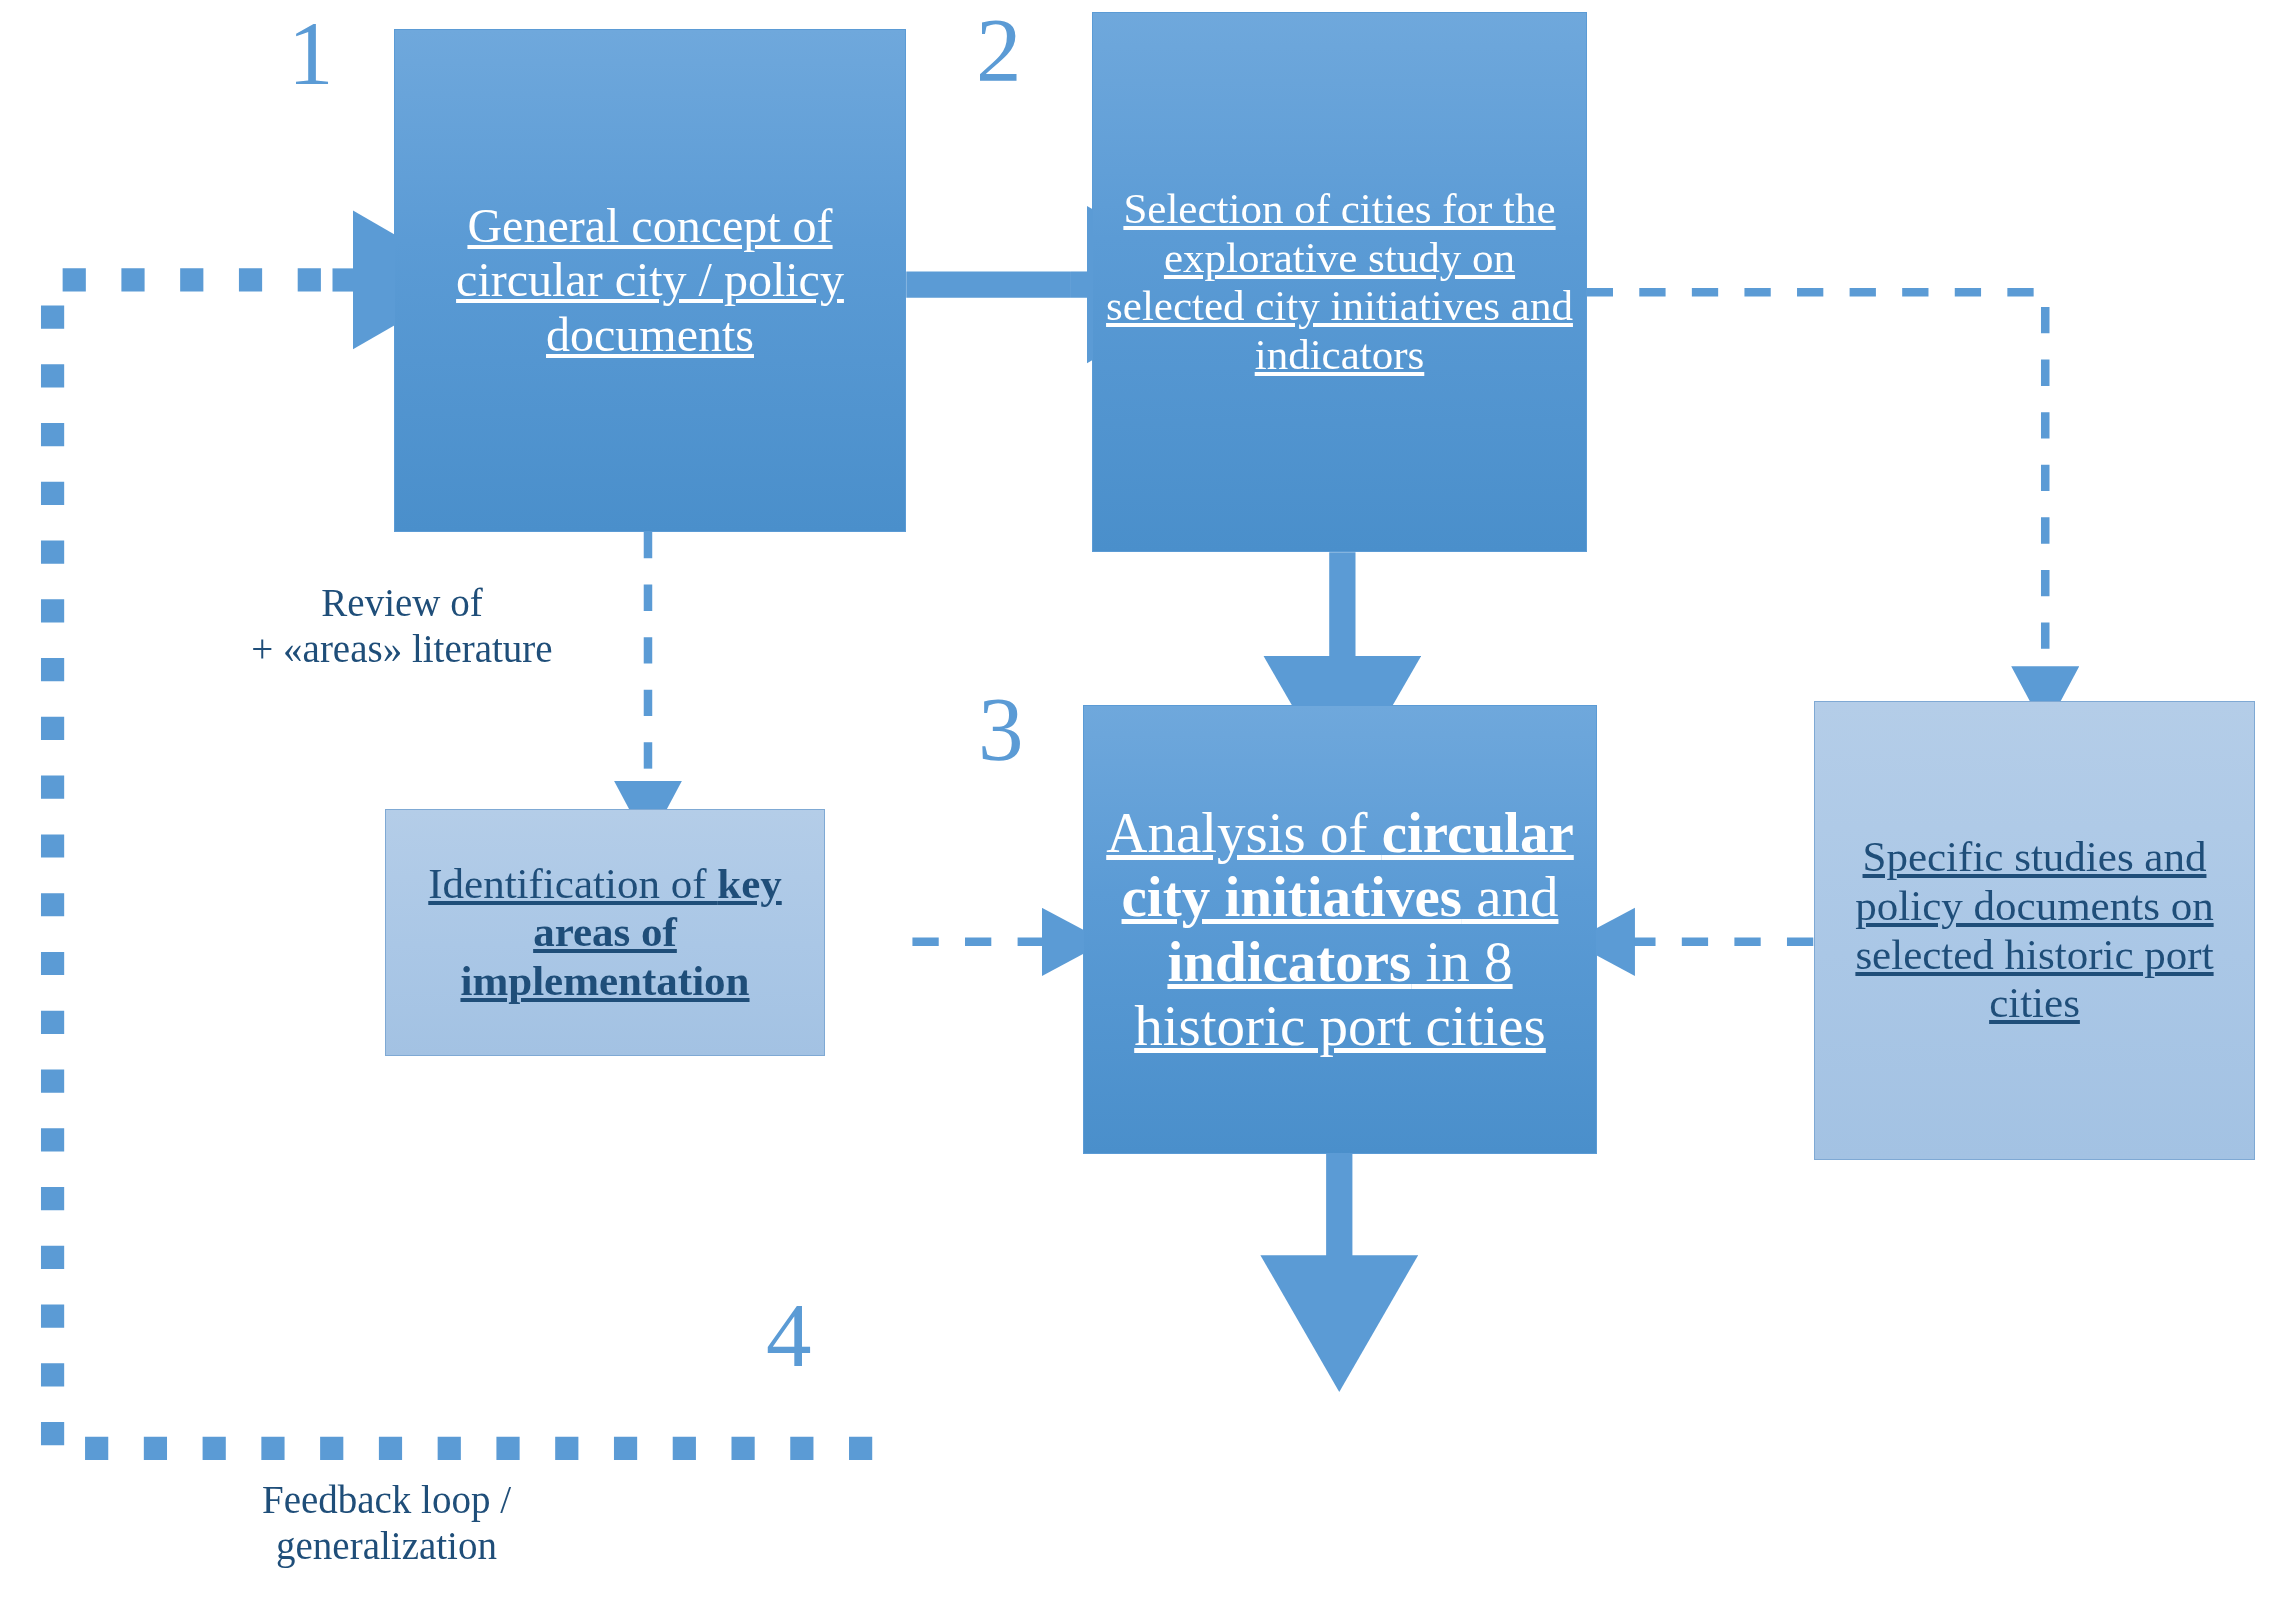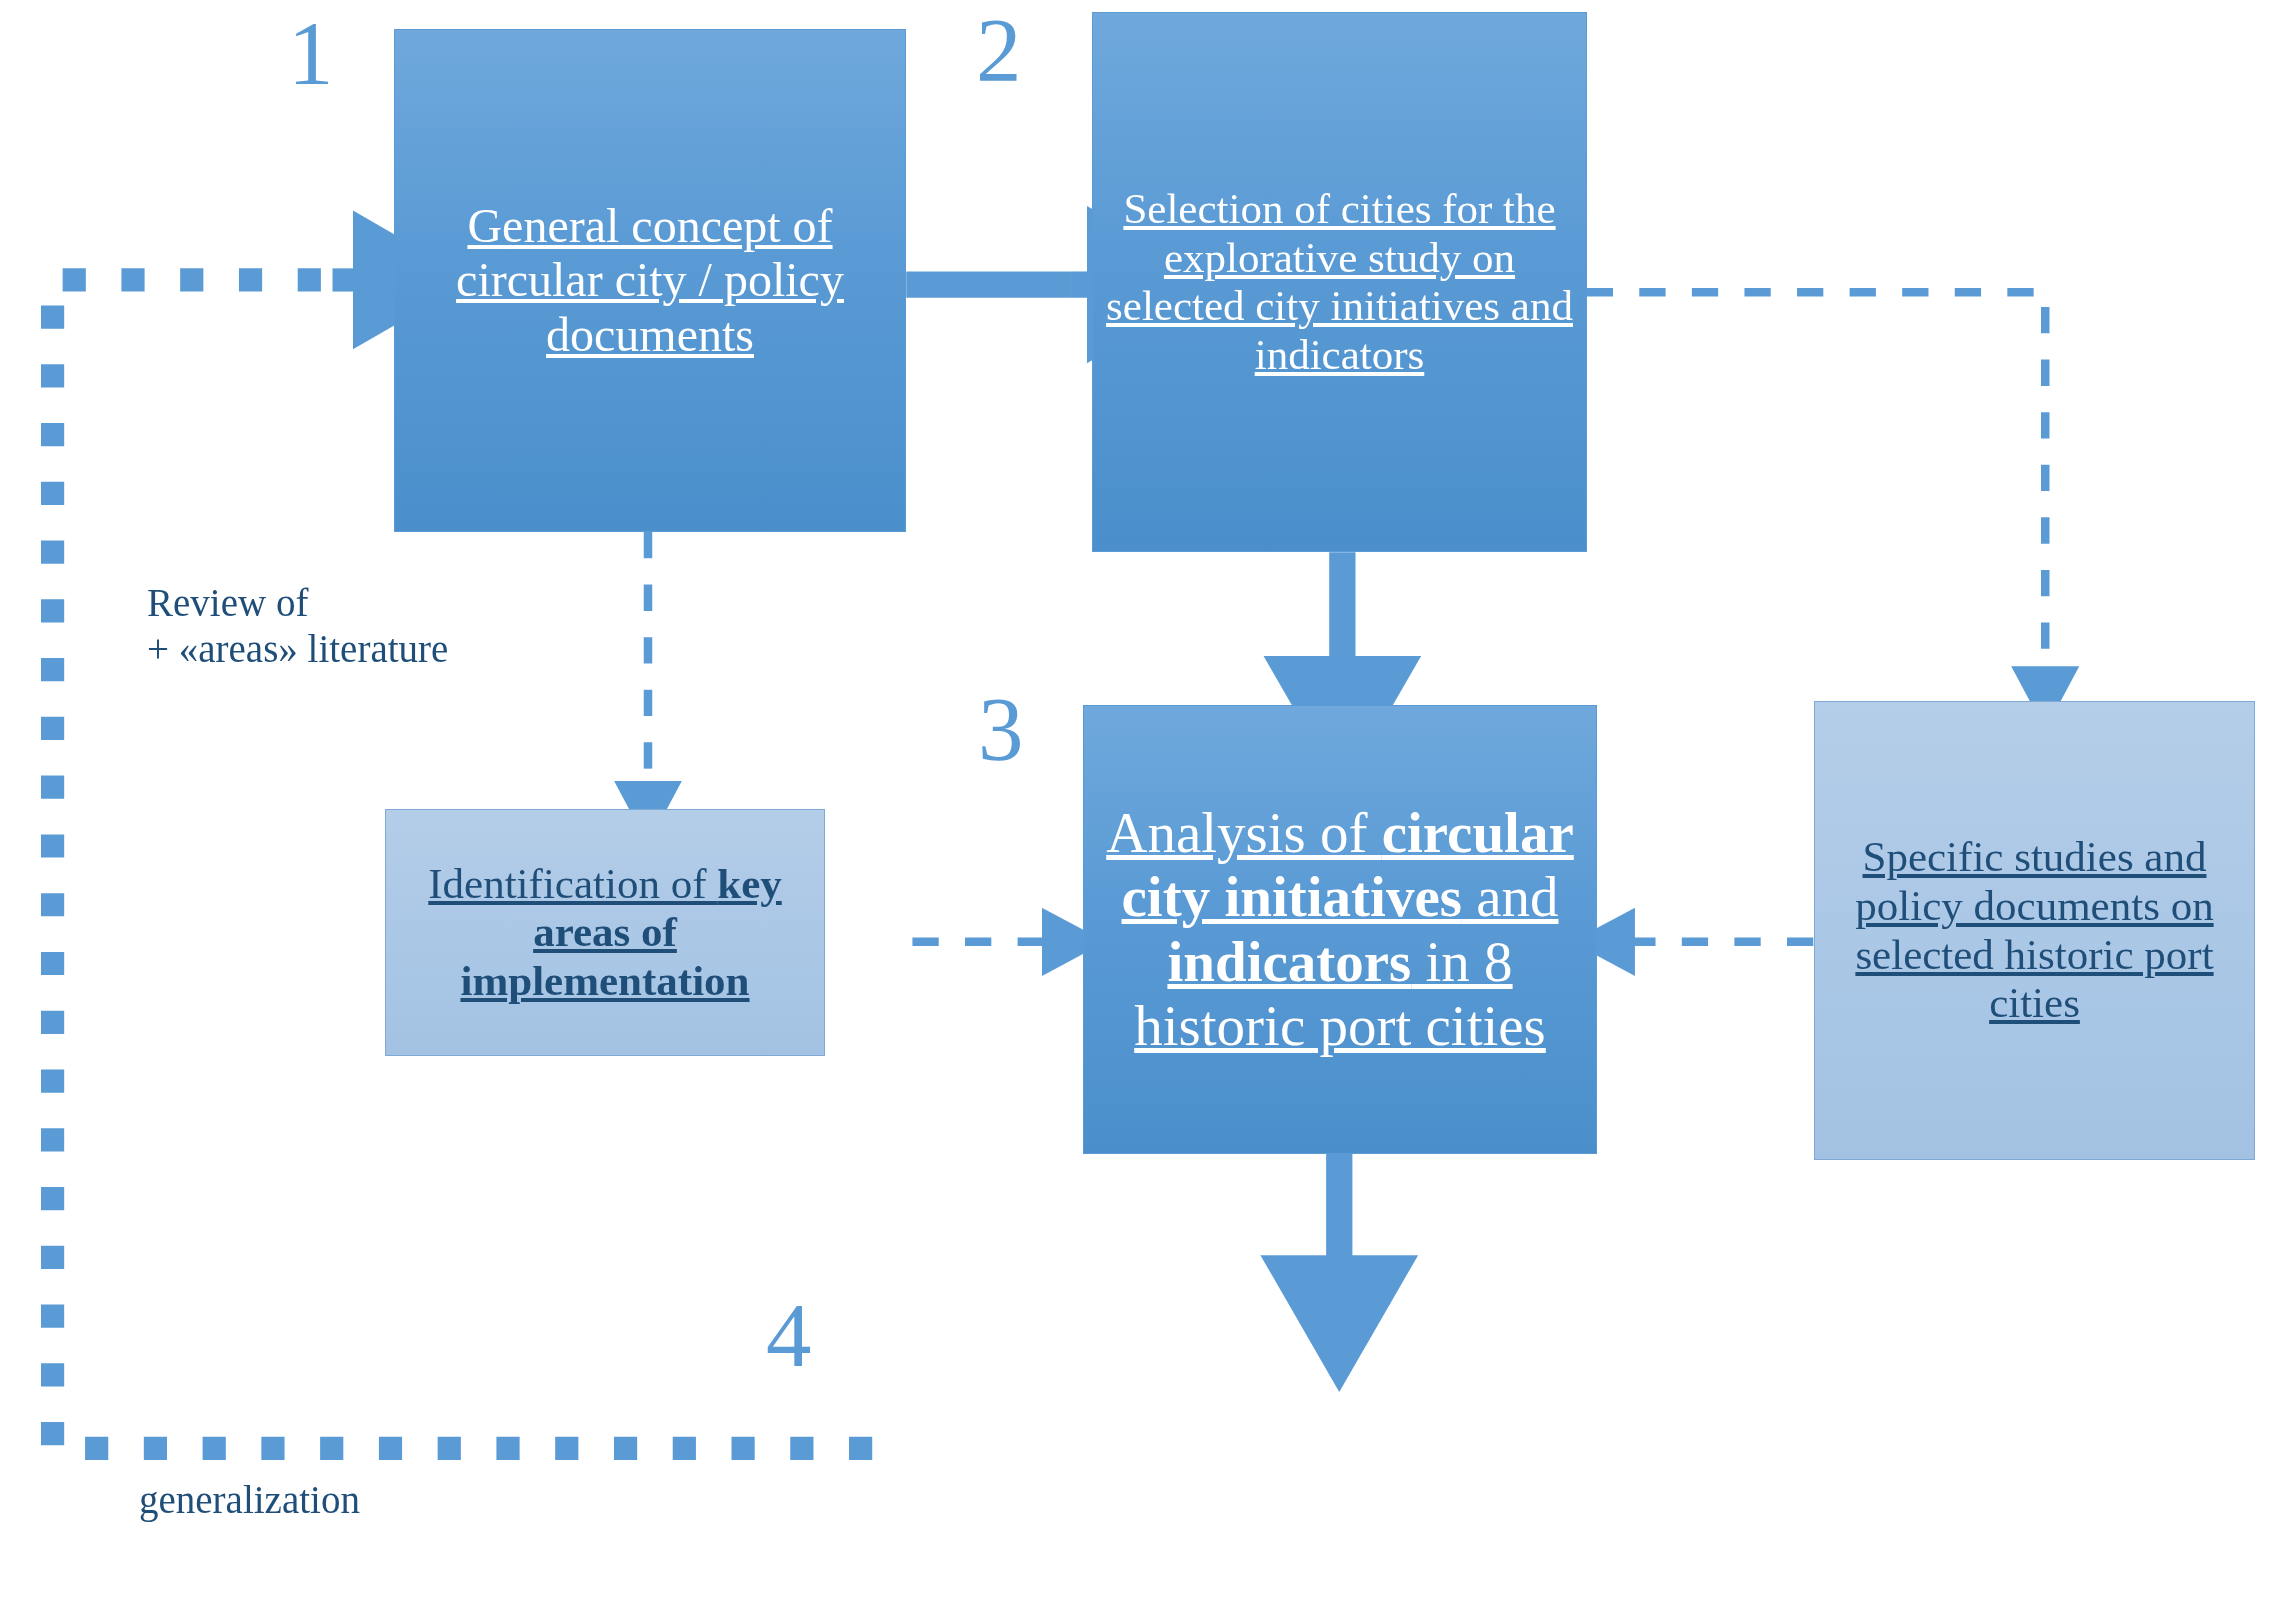--- a/index.html
+++ b/index.html
@@ -39,21 +39,21 @@
     position:absolute;
     color:#5B9BD5;
     font-weight:normal;
     line-height:1;
     user-select:none;
   }
 
   .sidelabel{
     position:absolute;
     color:#1F4E79;
-    text-align:left;
+    text-align:center;
     line-height:1.18;
   }
 </style>
 </head>
 <body>
 
 <div class="stage">
 
   <svg class="links" viewBox="0 0 2968 2082">
     <defs>
@@ -128,17 +128,18 @@
   <div class="box box-light" style="left:1814px;top:701px;width:441px;height:459px;">
     <p style="font-size:43px;">Specific studies and policy documents on selected historic port cities</p>
   </div>
 
   <div class="sidelabel" style="left:147px;top:580px;width:510px;font-size:39px;">
     <div>Review of</div>
     <div>+ «areas» literature</div>
   </div>
 
   <div class="sidelabel" style="left:139px;top:1477px;width:495px;font-size:39px;">
+    <div>Feedback loop /</div>
     <div>generalization</div>
   </div>
 
 </div>
 
 
 </body></html>

